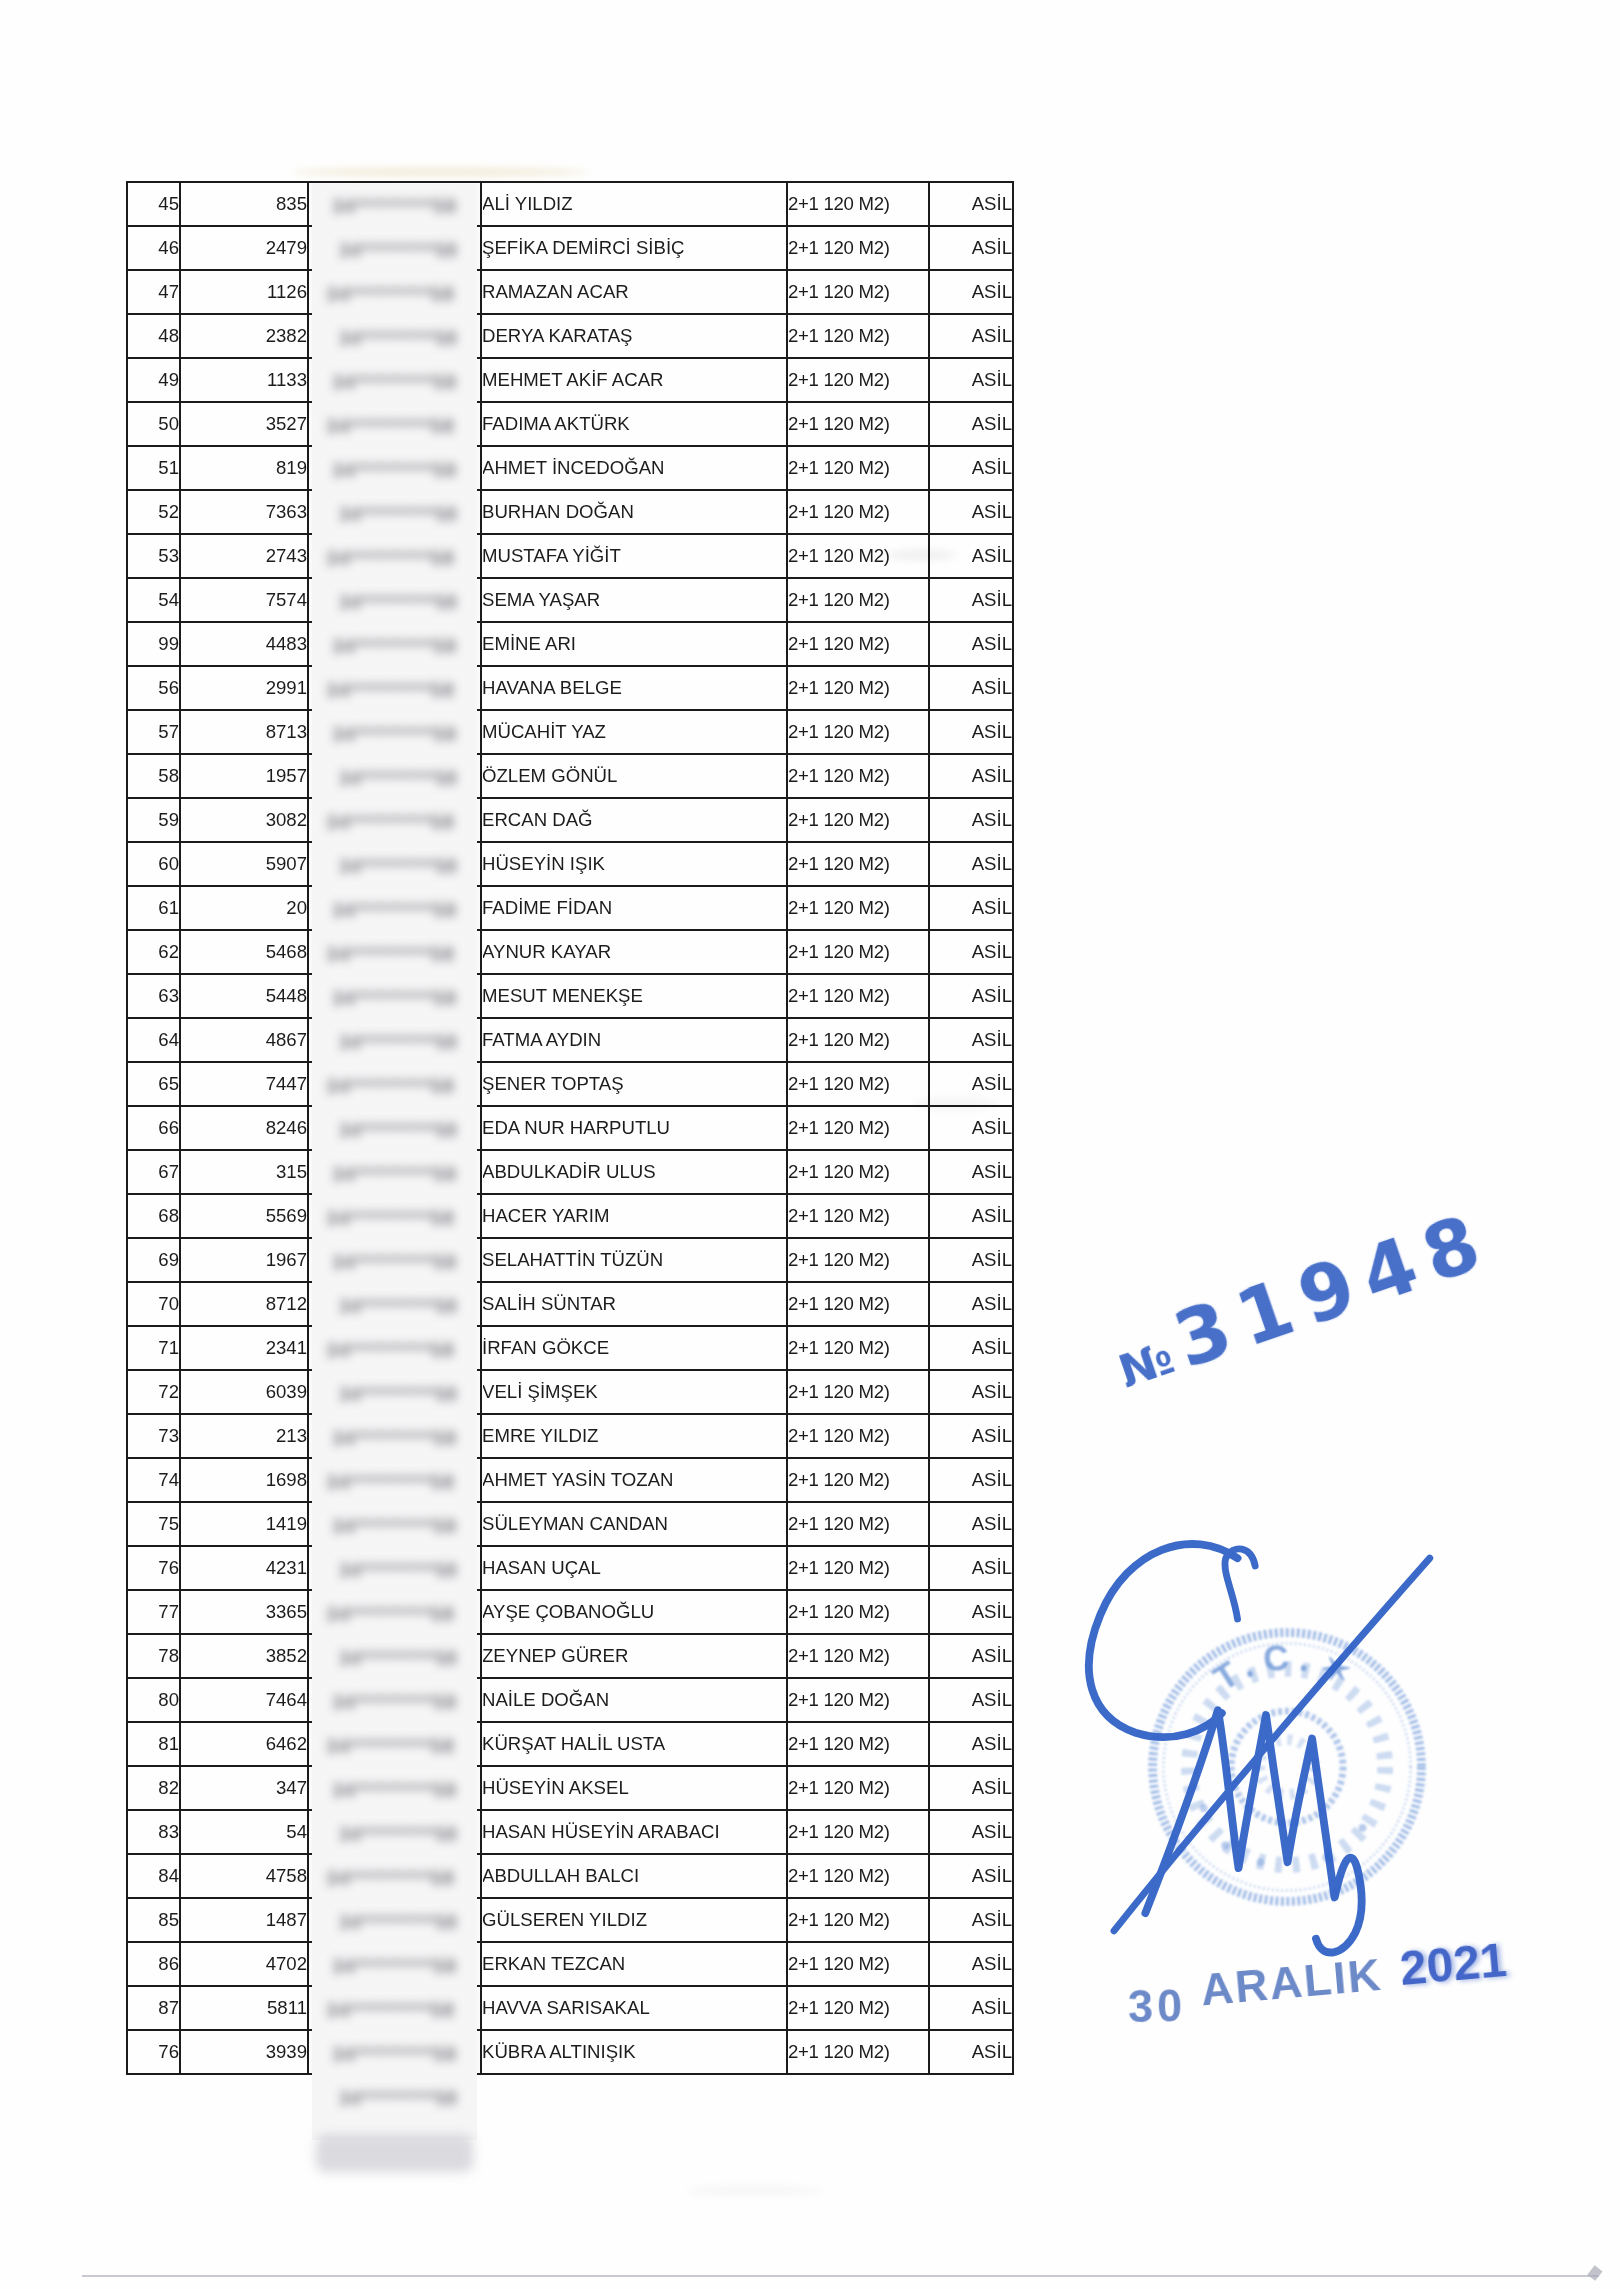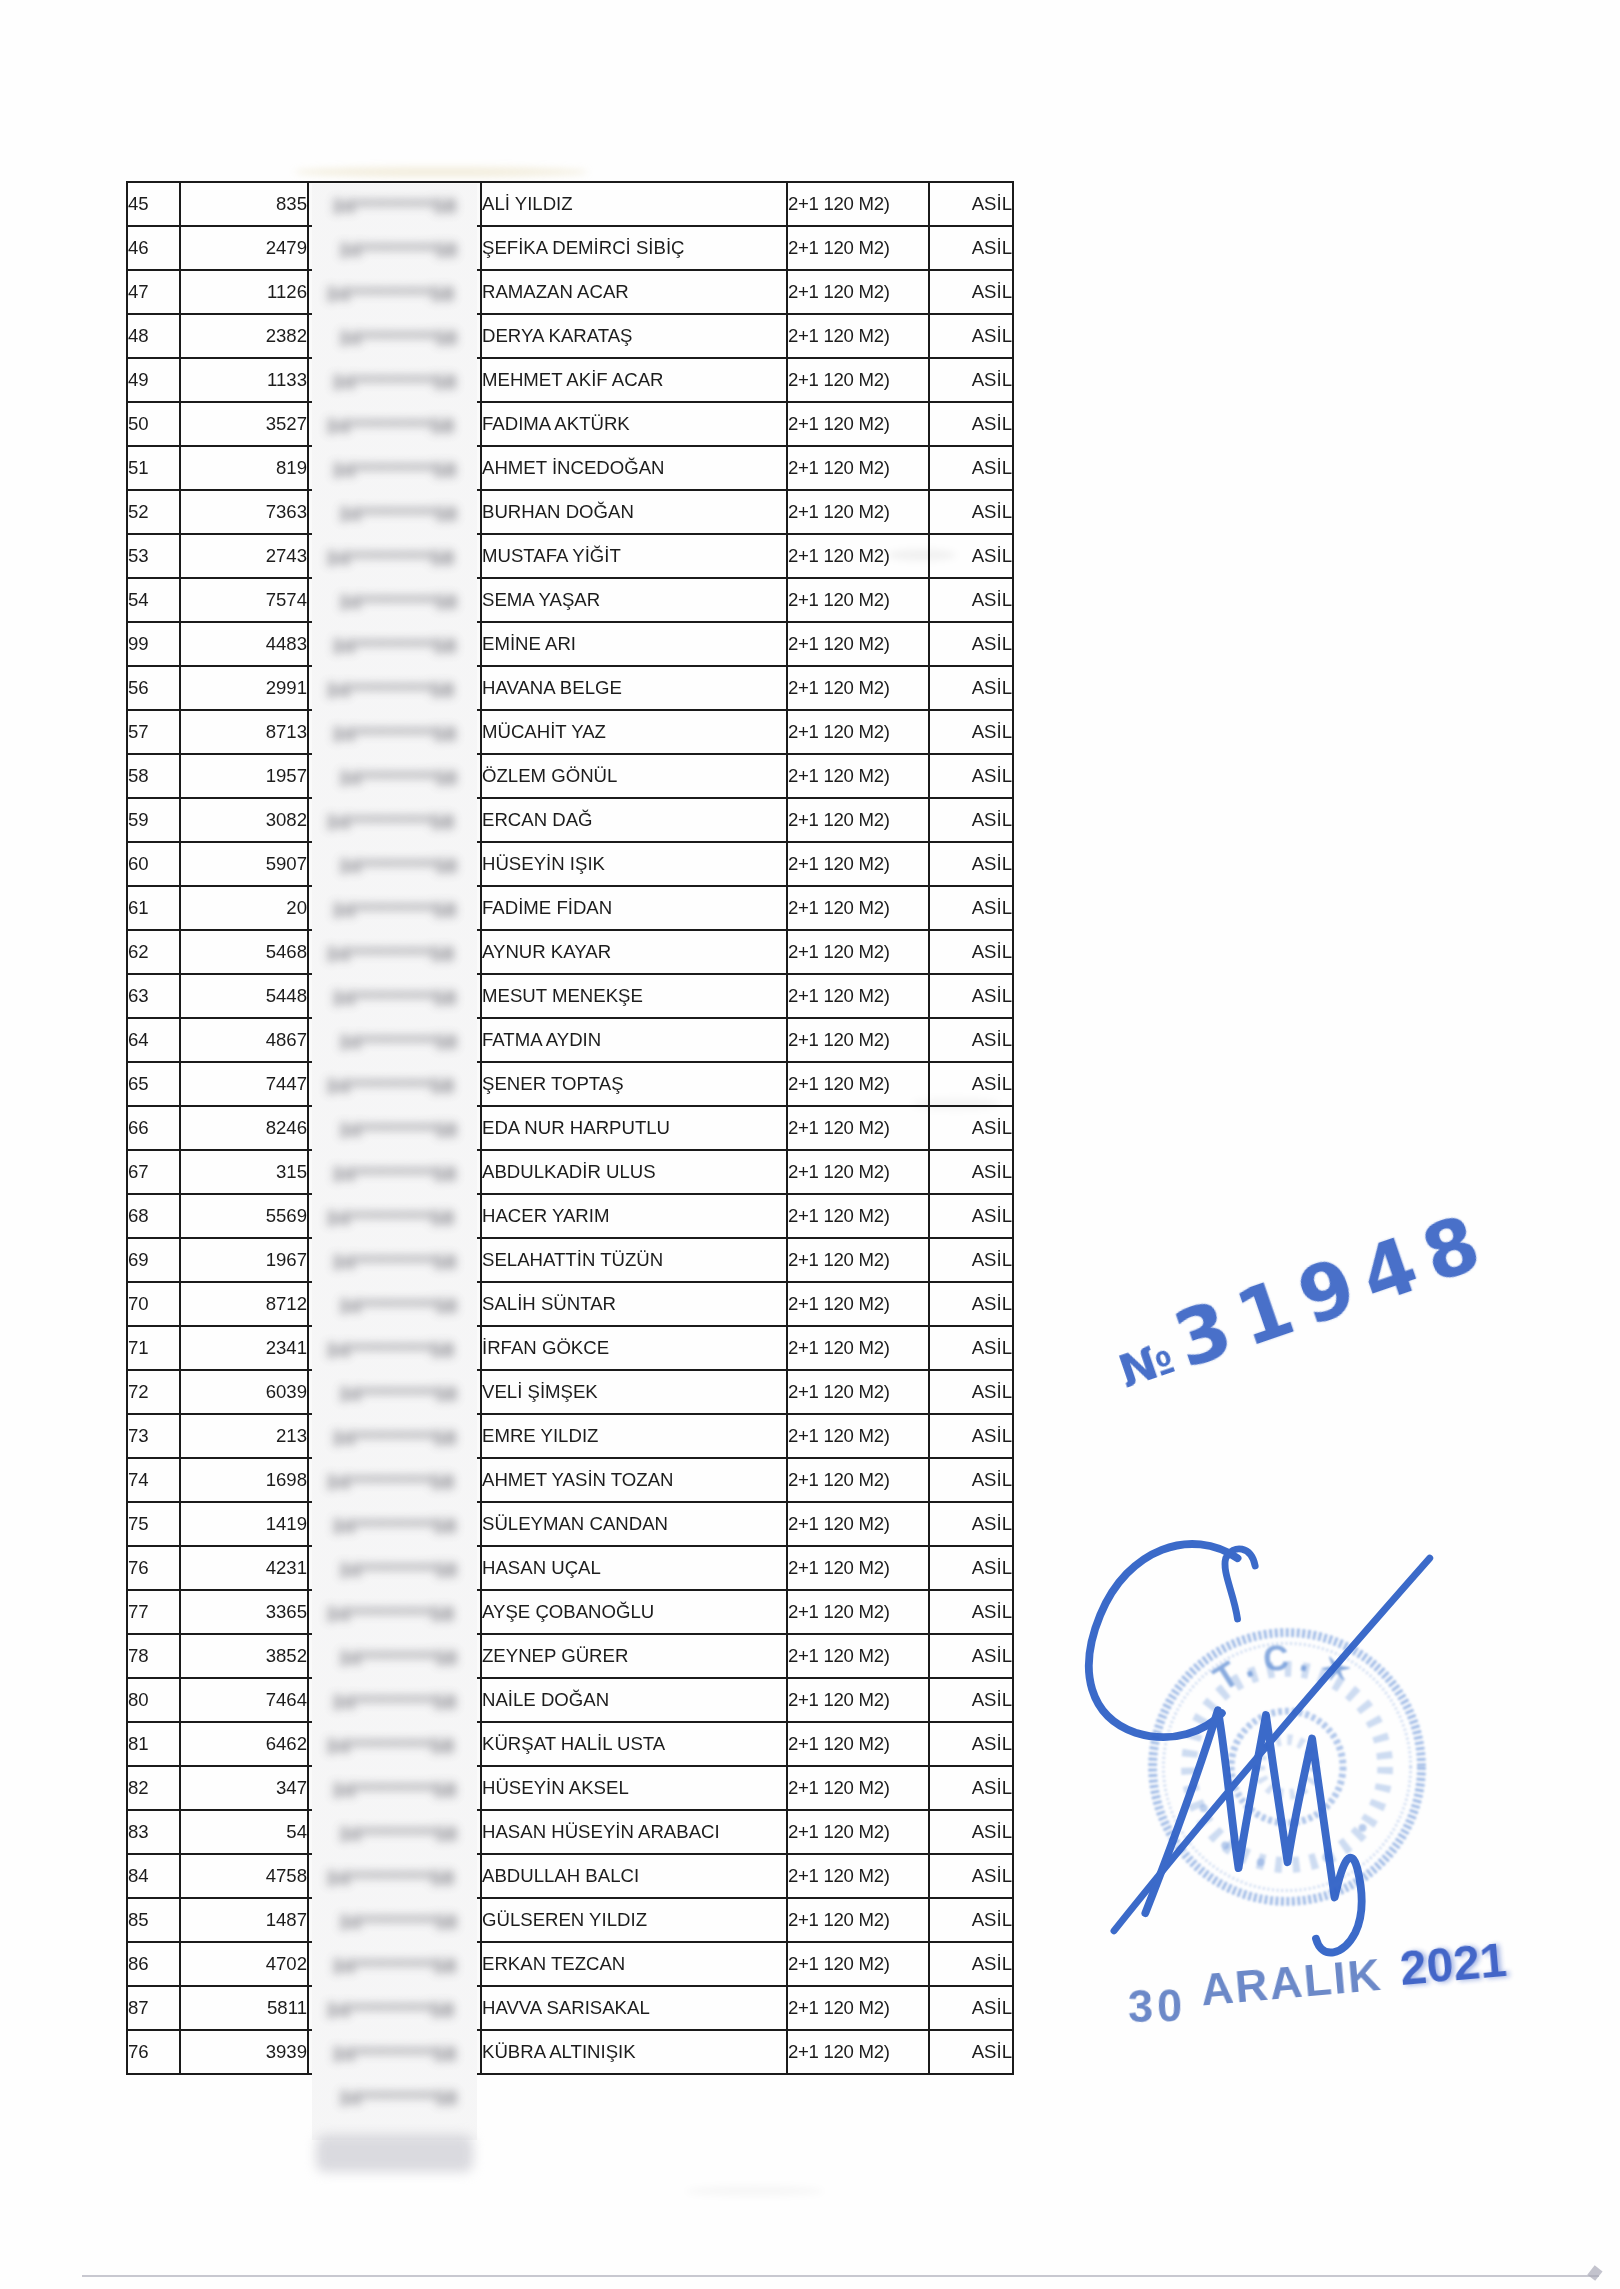--- a/index.html
+++ b/index.html
@@ -16,24 +16,24 @@
     border-collapse:collapse; table-layout:fixed;
     border:2.9px solid #1b1b1b; background:transparent;
   }
   table.list td {
     border:2px solid #1b1b1b;
     padding:0; vertical-align:middle;
     font-size:18.6px; line-height:1; color:#1c1c1c;
     overflow:hidden; white-space:nowrap;
   }
   table.list tr { height:44px; }
-  td.c-no     { text-align:left; }
+  td.c-no     { text-align:right; }
   td.c-id     { text-align:right; }
   td.c-mask   { background:rgba(150,150,158,0.04); }
-  td.c-name   { padding-left:7.8px; }
+  td.c-name   { padding-left:7.8px;border-radius:17px; }
   td.c-unit   { padding-left:4.9px; letter-spacing:-0.3px; }
   td.c-status { text-align:right; font-size:17.6px; }
 
   
   .redaction-strip {
     position:absolute; left:312px; top:184px; width:165px; height:1956px;
     display:flex; flex-direction:column; z-index:5;
     background:linear-gradient(rgba(148,148,156,0.07),rgba(148,148,156,0.07)), #fdfdfd;
   }
   .redaction-strip .blob {

